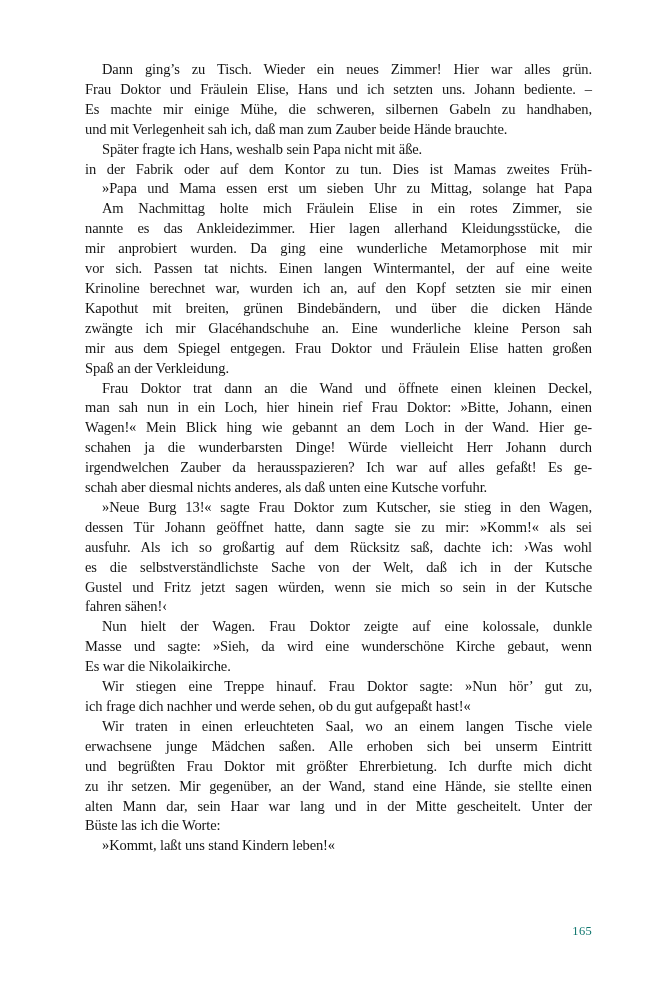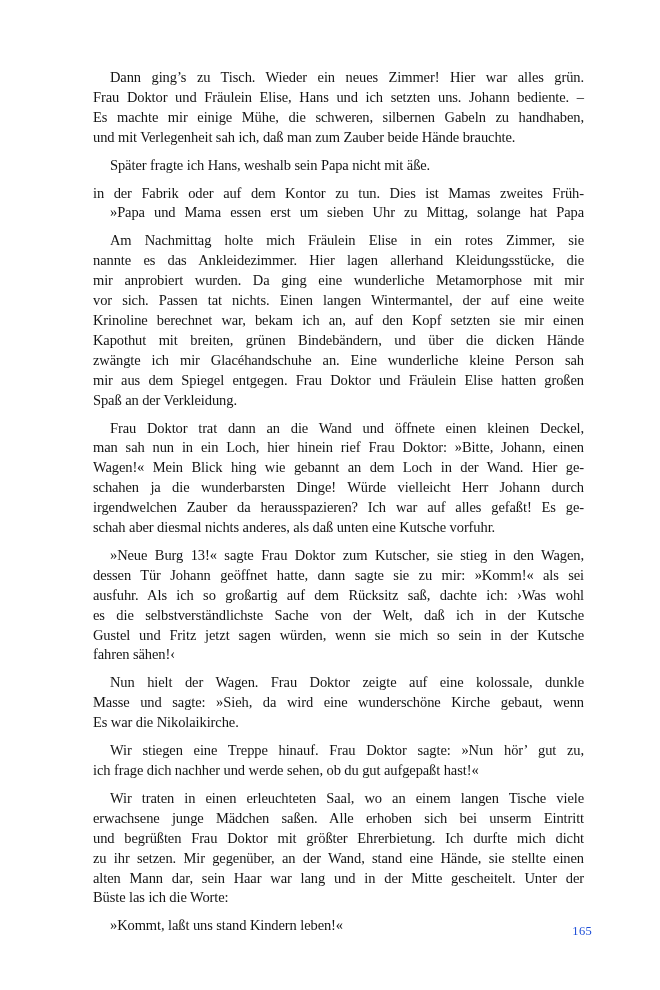--- a/index.html
+++ b/index.html
@@ -19,21 +19,21 @@
   .text-block {
     position: absolute;
     top: 60px;
     left: 85px;
     width: 507px;
     font-size: 14.5px;
     line-height: 19.9px;
     letter-spacing: -0.1px;
   }
   .paragraph {
-    margin: 8px;
+    margin: 0;
     padding: 0;
   }
   .line {
     text-align: justify;
     text-align-last: justify;
     white-space: normal;
   }
   .line.last {
     text-align-last: left;
   }
@@ -41,21 +41,21 @@
     text-indent: 17px;
   }
   .page-number {
     position: absolute;
     top: 924px;
     left: 85px;
     width: 507px;
     text-align: right;
     font-size: 12.5px;
     letter-spacing: 0.3px;
-    color: #1d4ed8;
+    color: #0f766e;
   }
 </style>
 </head>
 <body>
 
 <div class="page">
   <div class="text-block" id="text-block">
       <div class="paragraph">
         <div class="line first">Dann ging’s zu Tisch. Wieder ein neues Zimmer! Hier war alles grün.</div>
         <div class="line">Frau Doktor und Fräulein Elise, Hans und ich setzten uns. Johann bediente. –</div>
@@ -67,21 +67,21 @@
       </div>
       <div class="paragraph">
         <div class="line">in der Fabrik oder auf dem Kontor zu tun. Dies ist Mamas zweites Früh-</div>
         <div class="line first">»Papa und Mama essen erst um sieben Uhr zu Mittag, solange hat Papa</div>
       </div>
       <div class="paragraph">
         <div class="line first">Am Nachmittag holte mich Fräulein Elise in ein rotes Zimmer, sie</div>
         <div class="line">nannte es das Ankleidezimmer. Hier lagen allerhand Kleidungsstücke, die</div>
         <div class="line">mir anprobiert wurden. Da ging eine wunderliche Metamorphose mit mir</div>
         <div class="line">vor sich. Passen tat nichts. Einen langen Wintermantel, der auf eine weite</div>
-        <div class="line">Krinoline berechnet war, bekam ich an, auf den Kopf setzten sie mir einen</div>
+        <div class="line">Krinoline berechnet war, wurden ich an, auf den Kopf setzten sie mir einen</div>
         <div class="line">Kapothut mit breiten, grünen Bindebändern, und über die dicken Hände</div>
         <div class="line">zwängte ich mir Glacéhandschuhe an. Eine wunderliche kleine Person sah</div>
         <div class="line">mir aus dem Spiegel entgegen. Frau Doktor und Fräulein Elise hatten großen</div>
         <div class="line last">Spaß an der Verkleidung.</div>
       </div>
       <div class="paragraph">
         <div class="line first">Frau Doktor trat dann an die Wand und öffnete einen kleinen Deckel,</div>
         <div class="line">man sah nun in ein Loch, hier hinein rief Frau Doktor: »Bitte, Johann, einen</div>
         <div class="line">Wagen!« Mein Blick hing wie gebannt an dem Loch in der Wand. Hier ge-</div>
         <div class="line">schahen ja die wunderbarsten Dinge! Würde vielleicht Herr Johann durch</div>

